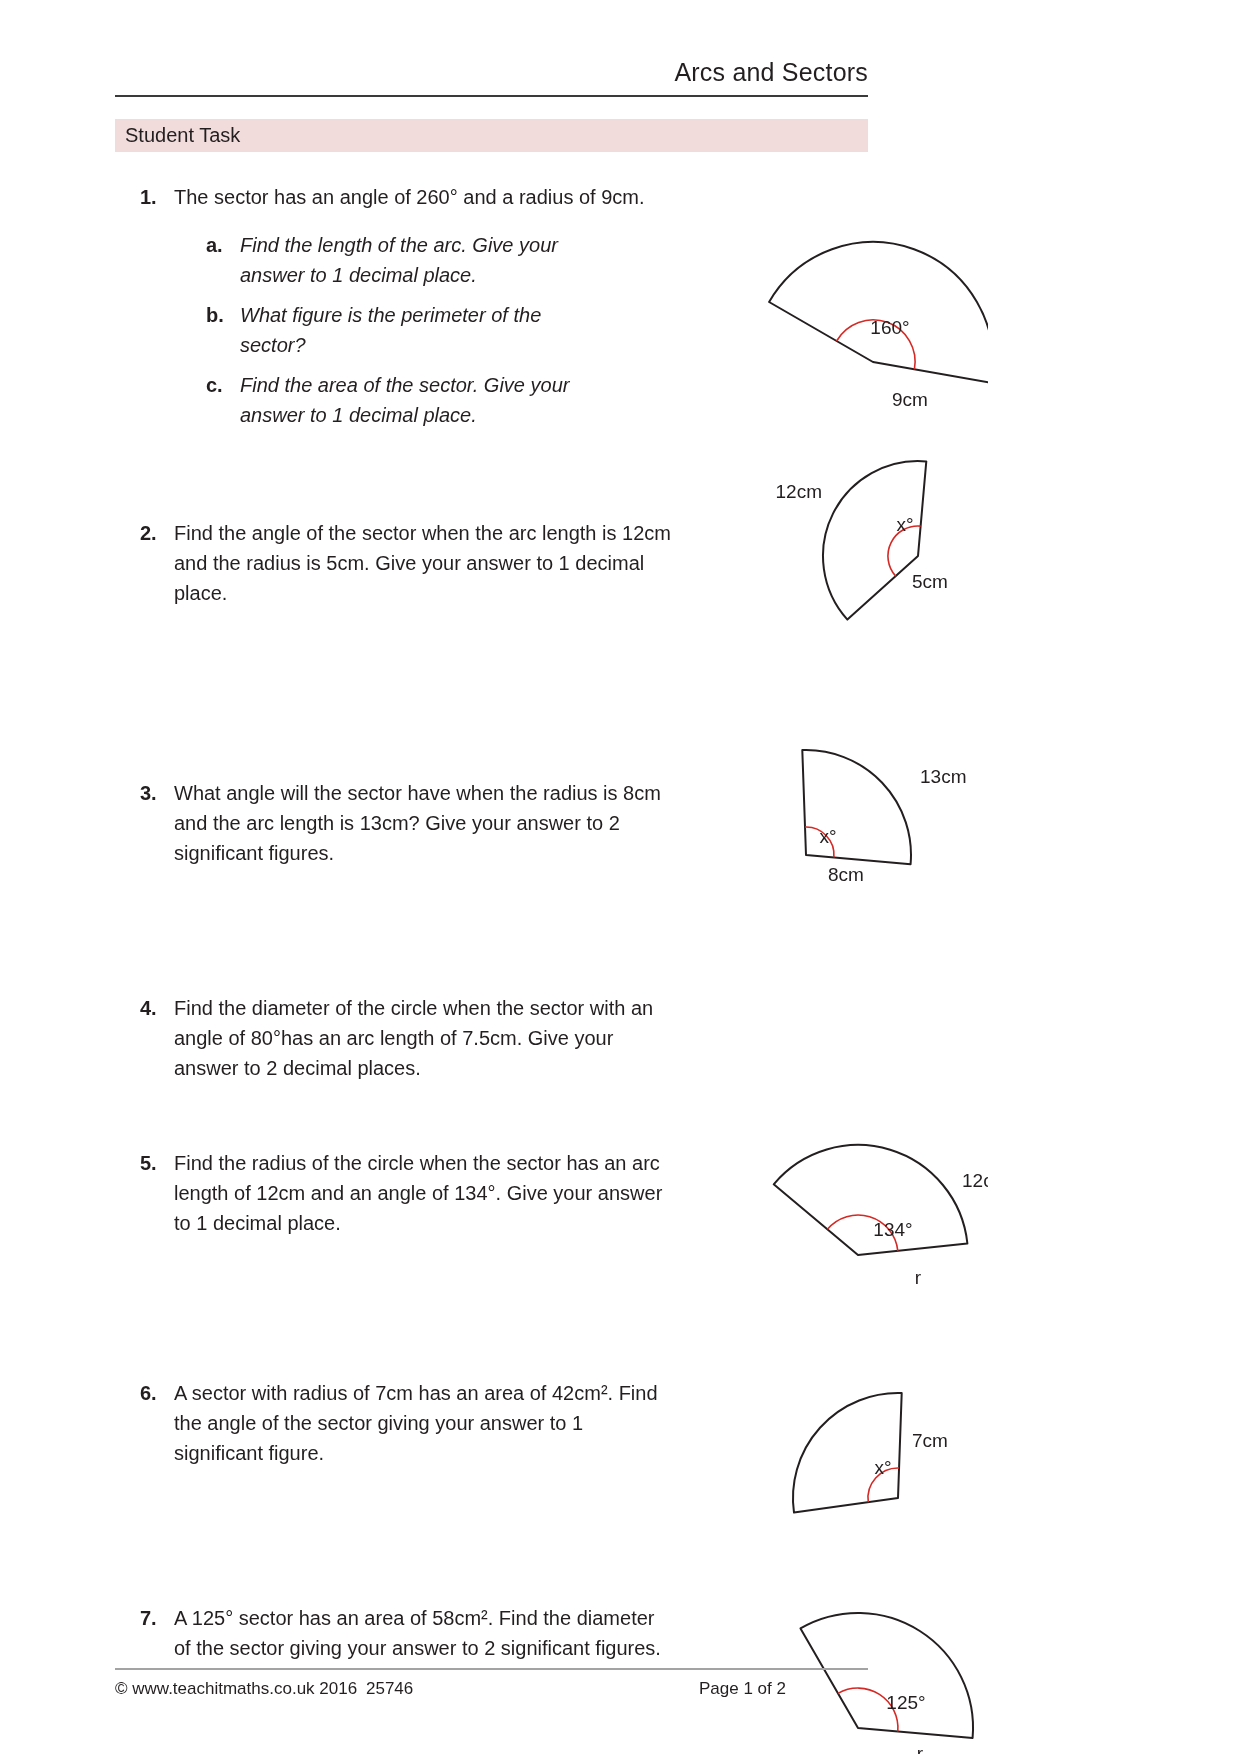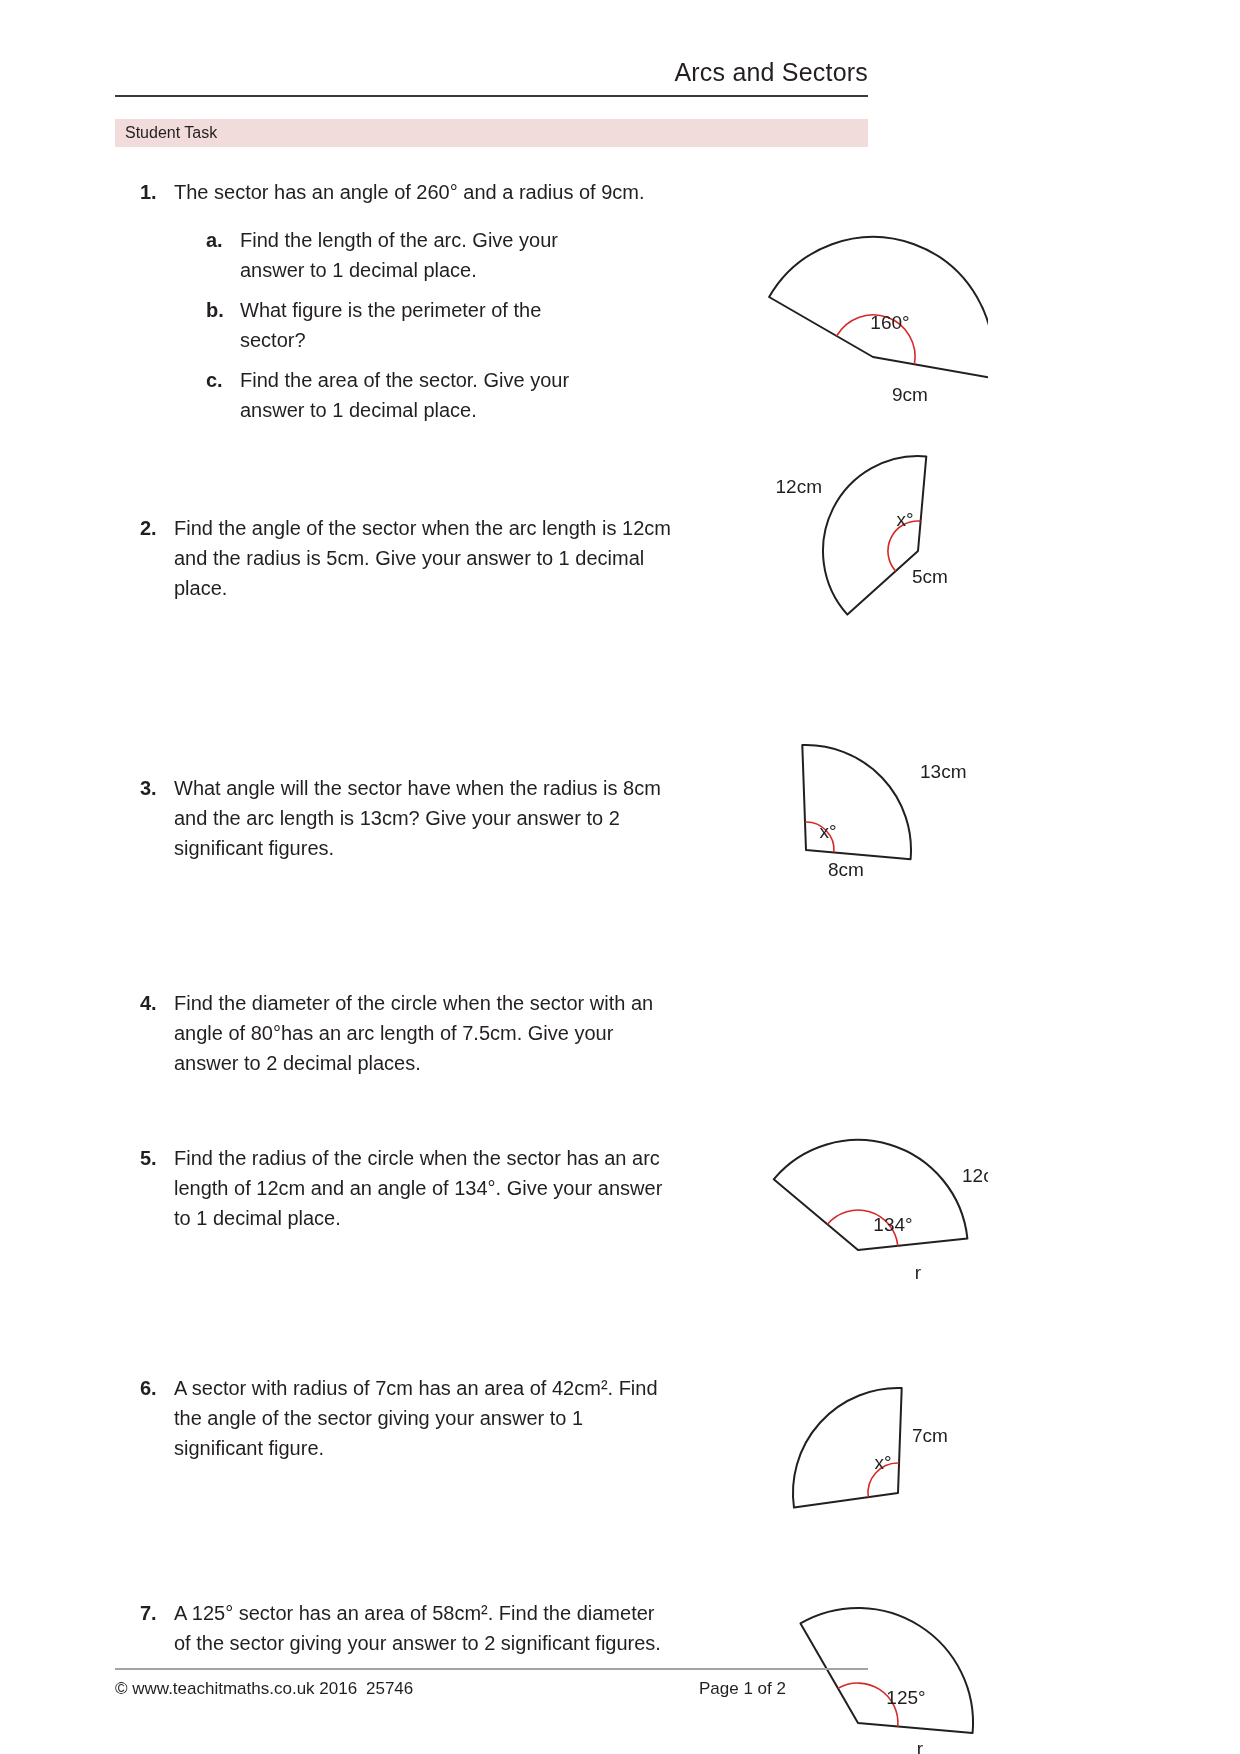--- a/index.html
+++ b/index.html
@@ -2,31 +2,31 @@
 <html><head>
 <meta charset="utf-8">
 <style>
   html,body { margin:0; padding:0; background:#ffffff; }
   body { font-family:"Liberation Sans", sans-serif; color:#231f20; }
   .page { position:relative; width:988px; height:1754px; background:#ffffff; overflow:hidden; }
 
   .header { padding-top:58px; margin:0 120px 0 115px; }
   .title { text-align:right; font-size:25px; letter-spacing:0.2px; }
   .rule { border:none; border-top:2px solid #3a3a3a; margin:8px 0 0 0; }
-  .section-bar { background:#f2dcdb; font-size:16px; padding:5px 10px; margin-top:22px; }
+  .section-bar { background:#f2dcdb; font-size:20px; padding:5px 10px; margin-top:22px; }
 
   .questions { margin:30px 0 0 140px; width:868px; }
   .q-row { display:flex; align-items:flex-start; }
   .q-main { width:552px; display:flex; }
   .q-num { width:34px; font-weight:bold; font-size:20px; line-height:30px; flex-shrink:0; }
   .q-content { width:500px; font-size:20px; line-height:30px; }
   .q-parts { margin-top:18px; }
   .part { display:flex; margin-bottom:10px; font-size:20px; line-height:30px; }
   .part-letter { width:34px; margin-left:32px; font-weight:bold; flex-shrink:0; }
-  .part-text { width:372px; }
+  .part-text { width:372px;font-style:italic; }
   .q-diagram { margin-left:auto; flex-shrink:0; }
 
   .row-1 { margin-bottom:78px; }
   .row-2, .row-3, .row-4, .row-5, .row-6 { margin-bottom:65px; }
   .row-7 { margin-bottom:0; }
   .row-1 .q-diagram { transform:translateY(40px); }
   .row-2 .q-diagram { transform:translateY(-80px); }
   .row-3 .q-diagram { transform:translateY(-45px); }
   .row-4 .q-diagram { transform:translateY(-28px); }
   .row-5 .q-diagram { transform:translateY(-18px); }

